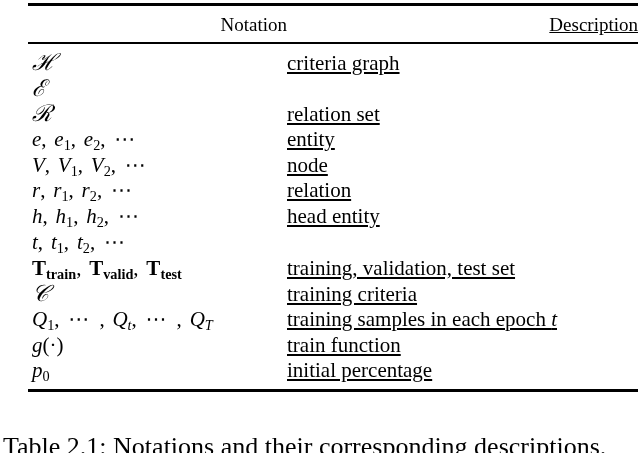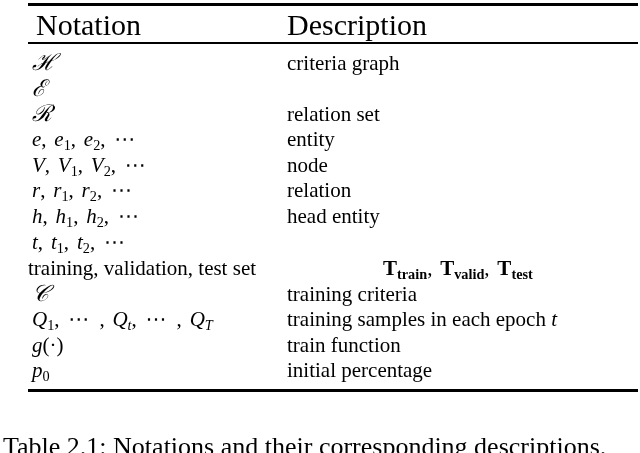--- a/index.html
+++ b/index.html
@@ -42,27 +42,28 @@
 
   
   .thead {
     display: flex;
     align-items: baseline;
     height: 36px;
     padding-top: 2px;
     box-sizing: border-box;
   }
   .th {
-    font-size: 30px;
+    font-size: 19px;
     line-height: 34px;
     font-weight: normal;
     white-space: nowrap;
+    text-align: right;
   }
   .col-notation { width: 259px; flex: 0 0 259px; padding-left: 8px; box-sizing: border-box; }
-  .col-desc     { flex: 1 1 auto; padding-left: 0; }
+  .col-desc     { flex: 1 1 auto; padding-left: 0; text-decoration: underline; }
 
   
   .tbody {
     padding-top: 6px;
     padding-bottom: 5px;
   }
   .row {
     display: flex;
     align-items: baseline;
     height: 25.7px;
@@ -145,22 +146,22 @@
       <div class="row">
         <div class="cell col-notation"><span class="mth">h</span><span class="comma">,&nbsp;</span><span class="mth">h<span class="sub">1</span></span><span class="comma">,&nbsp;</span><span class="mth">h<span class="sub">2</span></span><span class="comma">,&nbsp;</span><span class="dots">⋯</span></div>
         <div class="cell col-desc">head entity</div>
       </div>
 
       <div class="row">
         <div class="cell col-notation"><span class="mth">t</span><span class="comma">,&nbsp;</span><span class="mth">t<span class="sub">1</span></span><span class="comma">,&nbsp;</span><span class="mth">t<span class="sub">2</span></span><span class="comma">,&nbsp;</span><span class="dots">⋯</span></div>
       </div>
 
       <div class="row">
+        <div class="cell col-notation"><span class="bold-up">T<span class="sub">train</span></span><span class="comma">,&nbsp;</span><span class="bold-up">T<span class="sub">valid</span></span><span class="comma">,&nbsp;</span><span class="bold-up">T<span class="sub">test</span></span></div>
         <div class="cell col-desc">training, validation, test set</div>
-        <div class="cell col-notation"><span class="bold-up">T<span class="sub">train</span></span><span class="comma">,&nbsp;</span><span class="bold-up">T<span class="sub">valid</span></span><span class="comma">,&nbsp;</span><span class="bold-up">T<span class="sub">test</span></span></div>
       </div>
 
       <div class="row">
         <div class="cell col-notation"><span class="cal">𝒞</span></div>
         <div class="cell col-desc">training criteria</div>
       </div>
 
       <div class="row">
         <div class="cell col-notation"><span class="mth">Q<span class="sub">1</span></span><span class="comma">,&nbsp;</span><span class="dots">⋯</span><span class="comma">&nbsp;,&nbsp;</span><span class="mth">Q<span class="sub-it">t</span></span><span class="comma">,&nbsp;</span><span class="dots">⋯</span><span class="comma">&nbsp;,&nbsp;</span><span class="mth">Q<span class="sub-it">T</span></span></div>
         <div class="cell col-desc"><span>training samples in each epoch </span><span class="mth">t</span></div>

